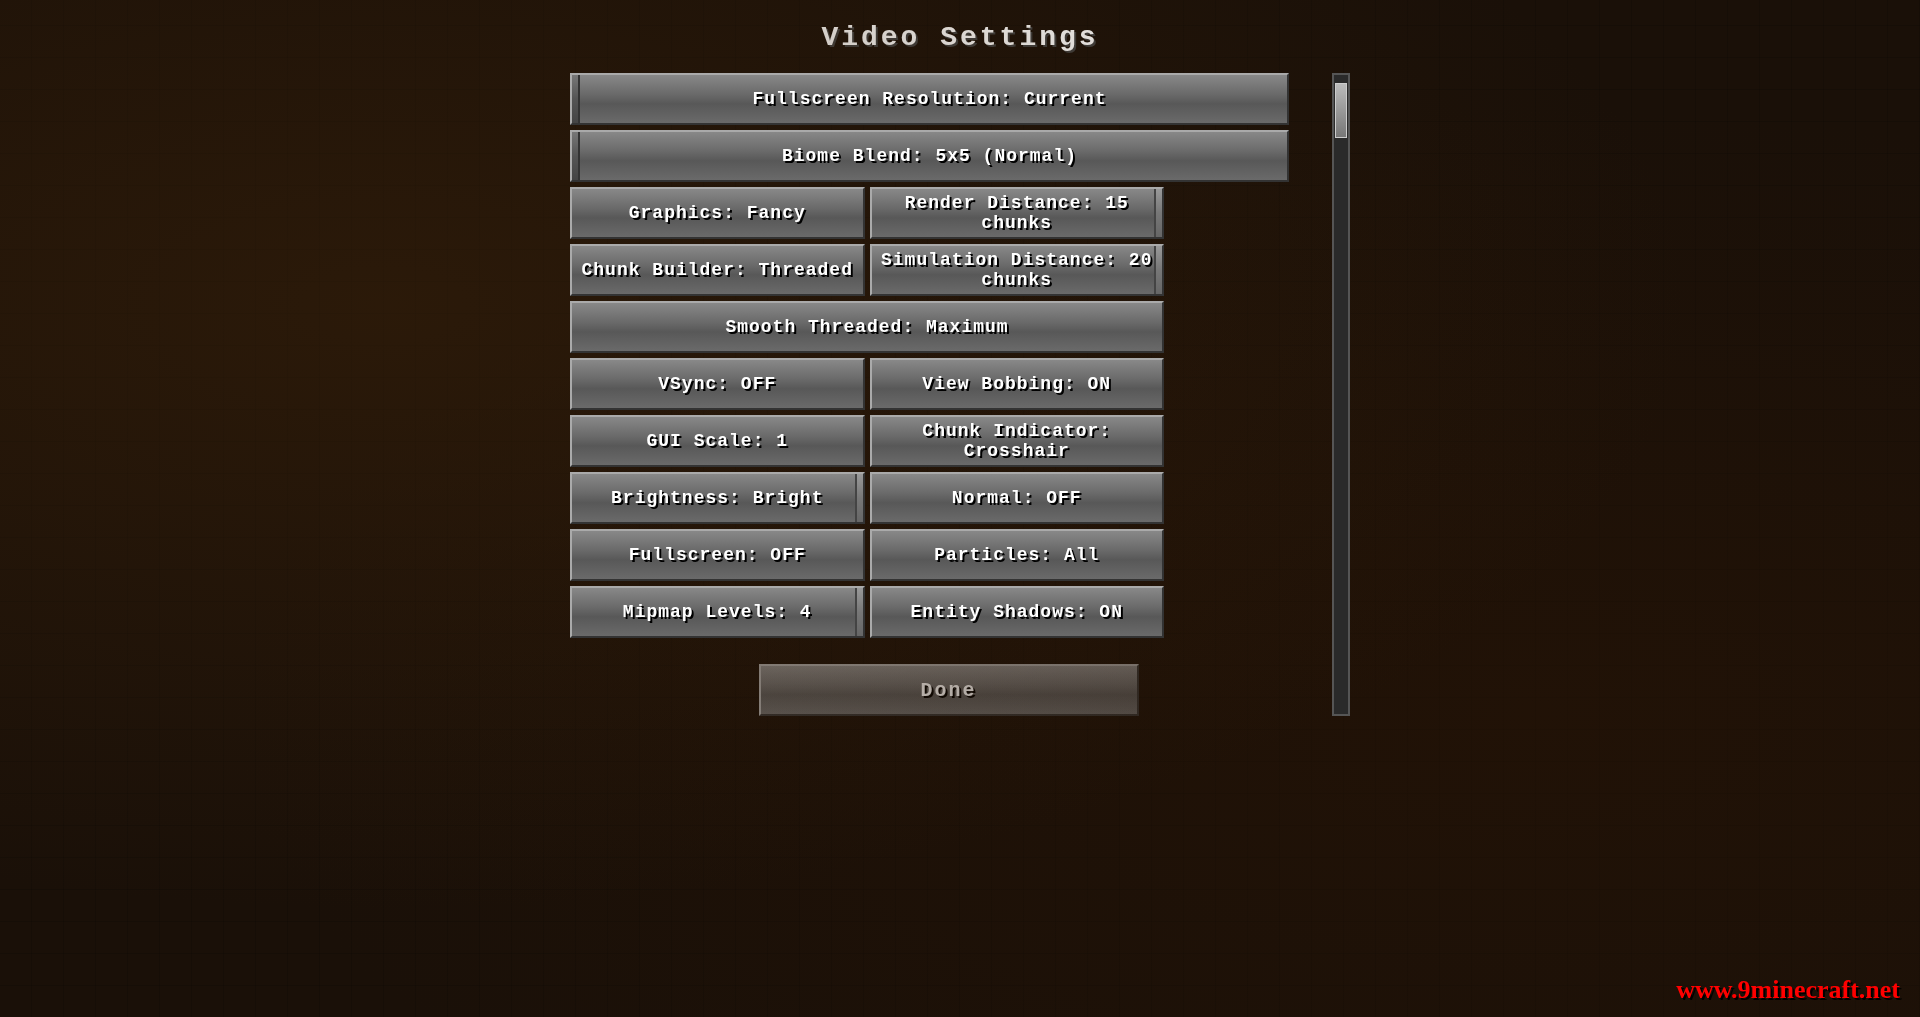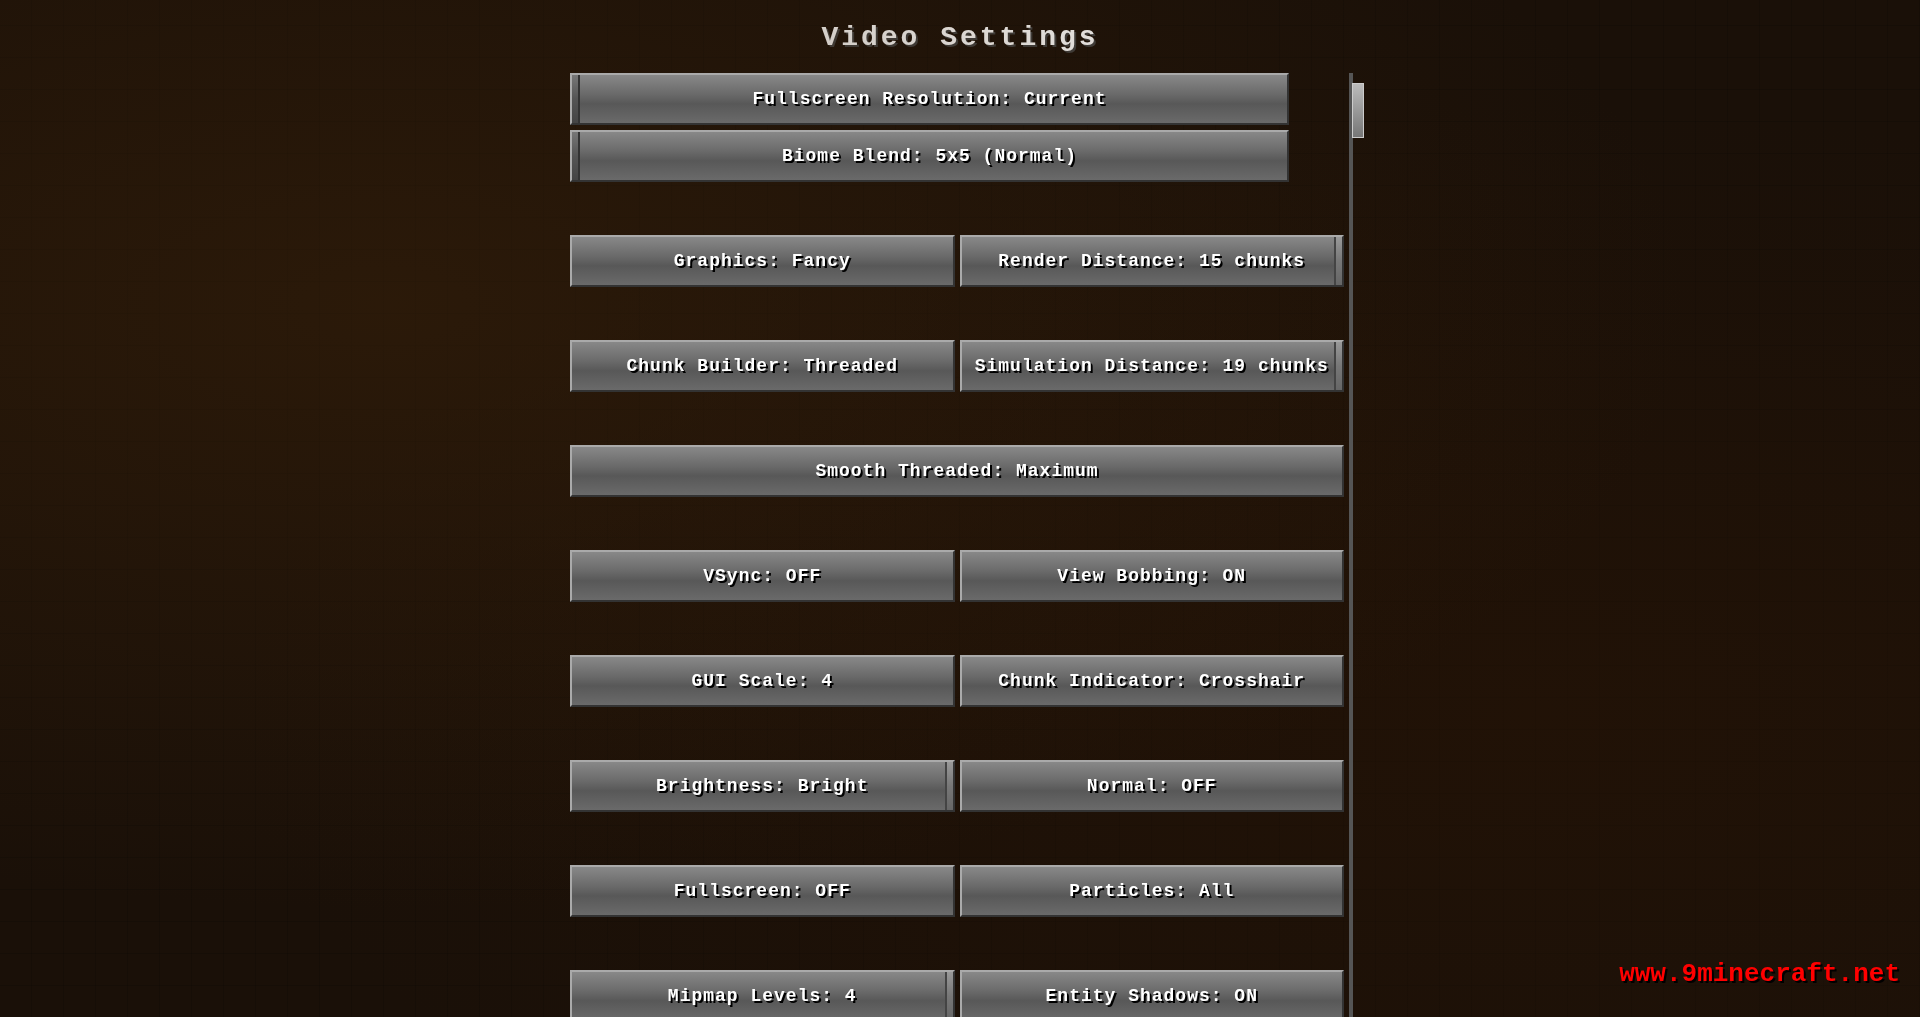--- a/index.html
+++ b/index.html
@@ -118,23 +118,23 @@
       letter-spacing: 2px;
       text-shadow: 2px 2px 0px #000;
       cursor: pointer;
       margin-top: 8px;
       align-self: center;
     }
 
     
     .watermark {
       position: absolute;
-      bottom: 28px;
+      bottom: 12px;
       right: 20px;
-      font-family: Liberation Mono, monospace;
+      font-family: Liberation Serif, serif;
       font-size: 26px;
       font-weight: bold;
       color: #ff6600;
       text-shadow: 2px 2px 0px #000;
     }
 
     .watermark span {
       color: #ff0000;
     }
 
@@ -142,22 +142,21 @@
       width: 719px;
     }
 
     .row-full .setting-btn {
       width: 100%;
     }
 
     .row-two {
       display: flex;
       gap: 5px;
-      width: 774px;
-      margin-top: 48px;
+      width: 594px;
     }
 
     .row-two .setting-btn {
       flex: 1;
     }
 
     
     .outer-wrapper {
       display: flex;
       width: 780px;
@@ -220,21 +219,21 @@
         <span>Render Distance: 15 chunks</span>
         <div class="slider-indicator"></div>
       </button>
     </div>
 
     <div class="row-two">
       <button class="setting-btn">
         <span>Chunk Builder: Threaded</span>
       </button>
       <button class="setting-btn has-slider">
-        <span>Simulation Distance: 19 chunks</span>
+        <span>Simulation Distance: 20 chunks</span>
         <div class="slider-indicator"></div>
       </button>
     </div>
 
     <div class="row-two">
       <button class="setting-btn">
         <span>Smooth Threaded: Maximum</span>
       </button>
     </div>
 
@@ -242,21 +241,21 @@
       <button class="setting-btn">
         <span>VSync: OFF</span>
       </button>
       <button class="setting-btn">
         <span>View Bobbing: ON</span>
       </button>
     </div>
 
     <div class="row-two">
       <button class="setting-btn">
-        <span>GUI Scale: 4</span>
+        <span>GUI Scale: 1</span>
       </button>
       <button class="setting-btn">
         <span>Chunk Indicator: Crosshair</span>
       </button>
     </div>
 
     <div class="row-two">
       <button class="setting-btn has-slider">
         <span>Brightness: Bright</span>
         <div class="slider-indicator"></div>

